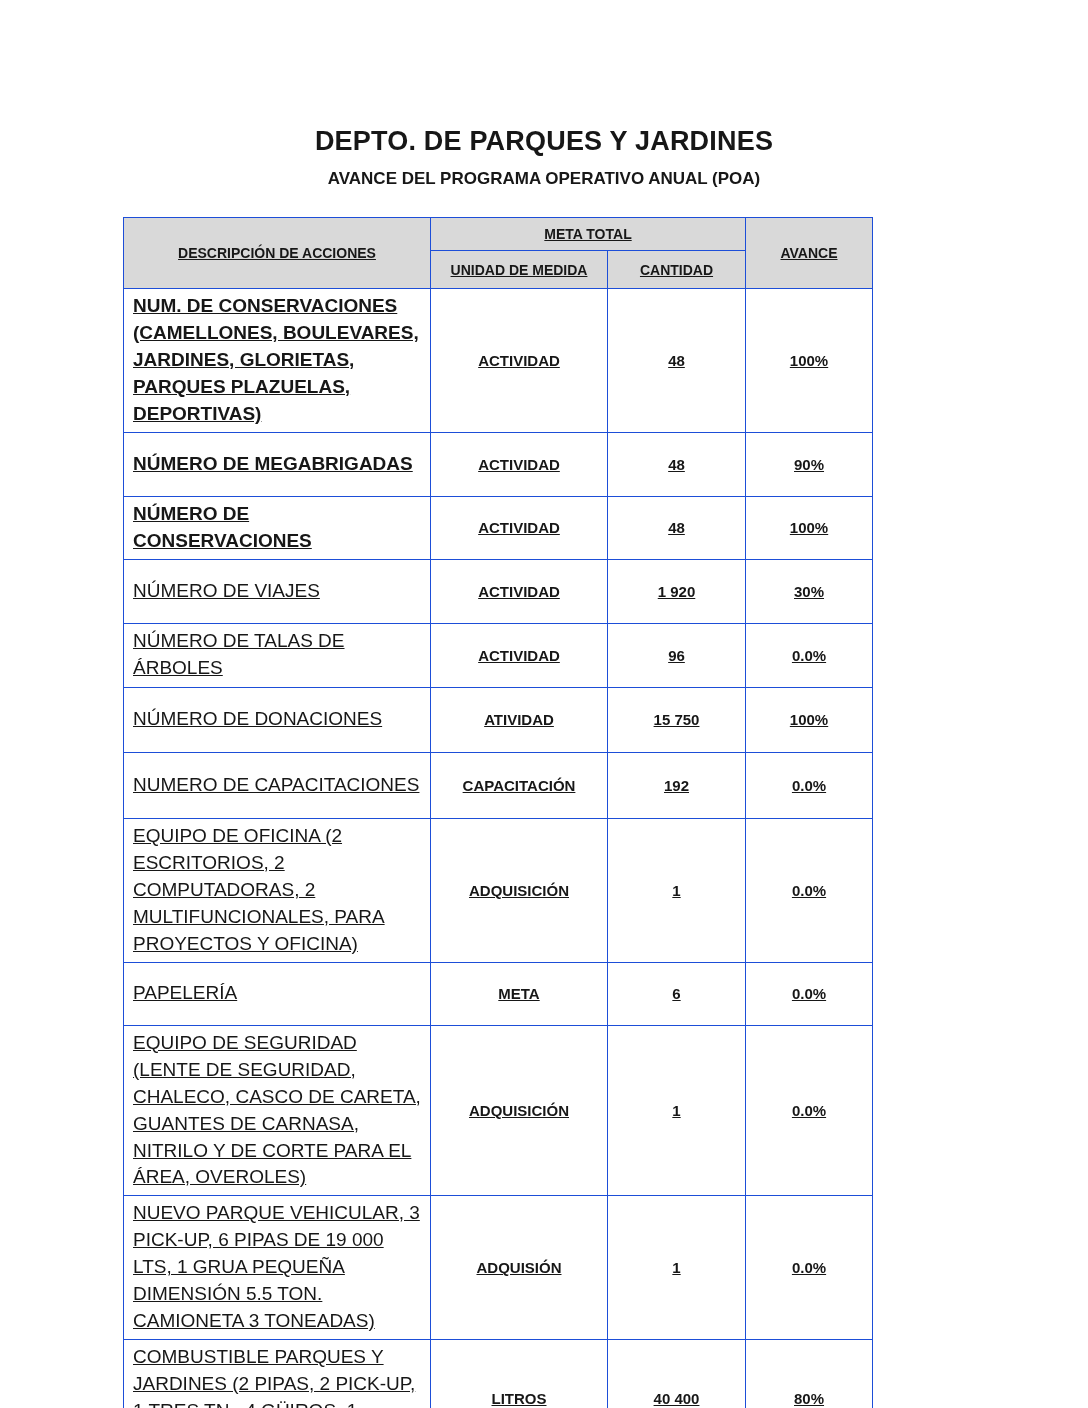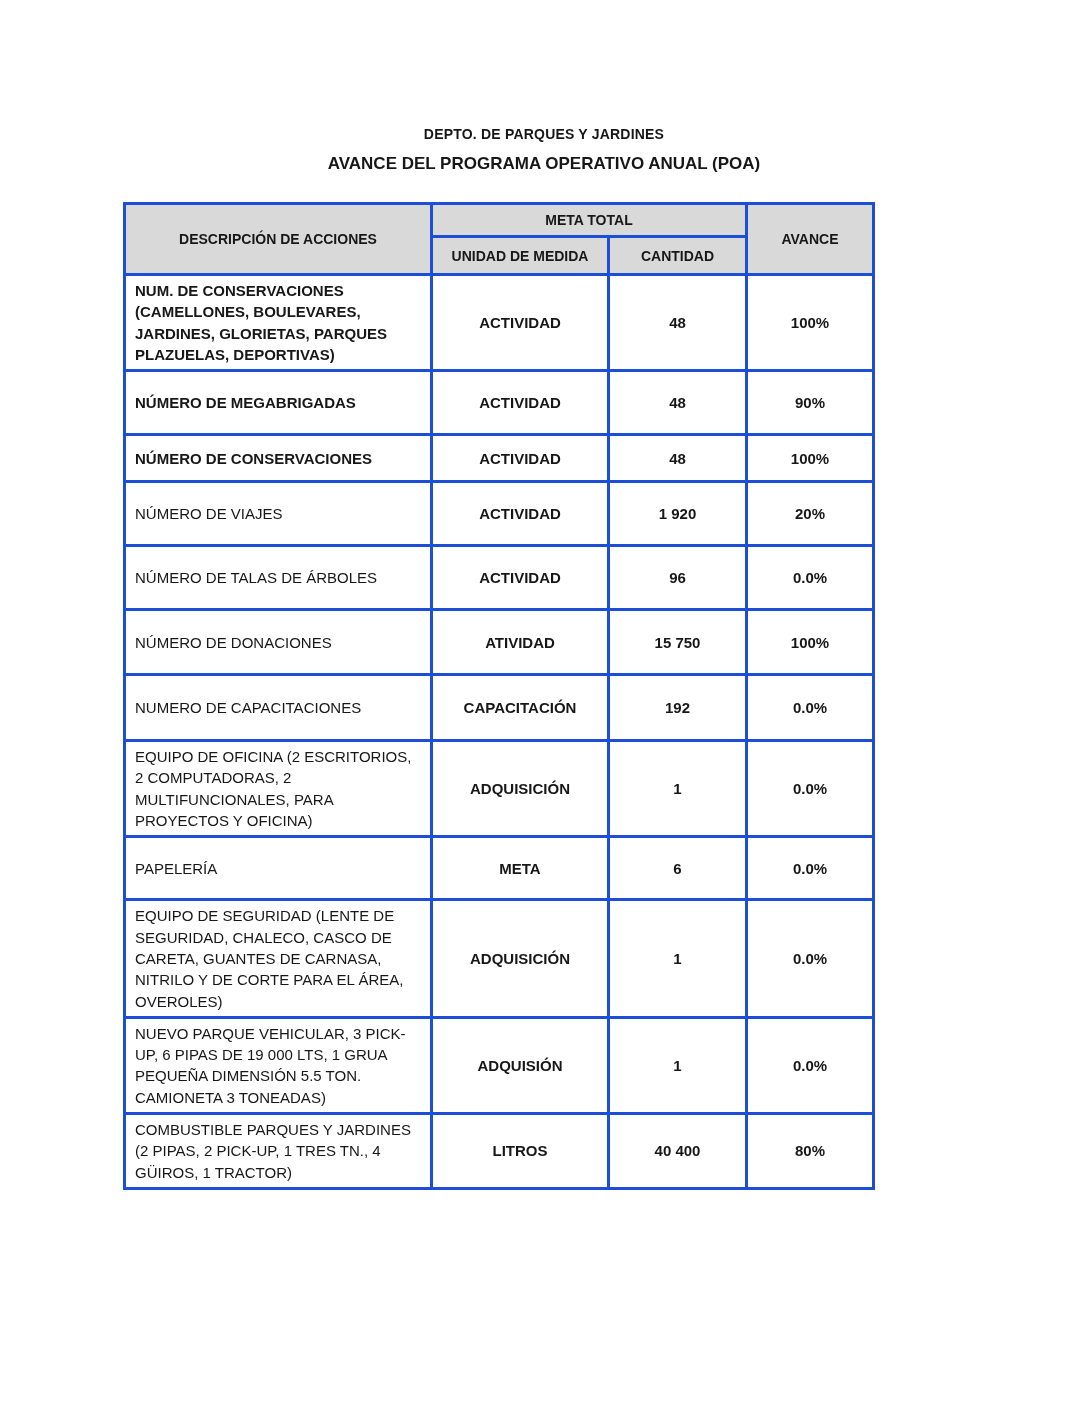--- a/index.html
+++ b/index.html
@@ -9,46 +9,47 @@
     height: 1408px;
     background: #ffffff;
     font-family: "Liberation Sans", sans-serif;
     color: #171717;
     position: relative;
   }
   .titles {
     padding-top: 126px;
     text-align: center;
   }
-  .title-1 { font-size: 14px; font-weight: bold; letter-spacing: 0.2px; margin-bottom: 12px; }
+  .title-1 { font-size: 27px; font-weight: bold; letter-spacing: 0.2px; margin-bottom: 12px; }
   .title-2 { font-size: 22px; font-weight: bold; margin-bottom: 8px; }
   .title-3 { font-size: 17px; font-weight: bold; }
 
   table.poa {
     border-collapse: collapse;
     table-layout: fixed;
     width: 749px;
     margin: 28px 0 0 123px;
   }
   table.poa th, table.poa td {
-    border: 3px solid #1d4ed8;
+    border: 1px solid #1d4ed8;
     vertical-align: middle;
     overflow: hidden;
+    text-decoration: underline;
   }
   table.poa th {
     background: #d9d9d9;
     font-size: 14px;
     font-weight: bold;
     text-align: center;
     padding: 2px 6px;
   }
   td.desc {
     text-align: left;
     padding: 4px 8px 4px 9px;
-    font-size: 15px;
+    font-size: 19px;
     line-height: 1.42;
   }
   td.ctr {
     text-align: center;
     font-size: 15px;
     font-weight: bold;
     padding: 2px 4px;
   }
   .b { font-weight: bold; }
   tr.hr1 { height: 33px; }
@@ -108,21 +109,21 @@
     <tr class="r3">
       <td class="desc b">NÚMERO DE CONSERVACIONES</td>
       <td class="ctr">ACTIVIDAD</td>
       <td class="ctr">48</td>
       <td class="ctr">100%</td>
     </tr>
     <tr class="r4">
       <td class="desc">NÚMERO DE VIAJES</td>
       <td class="ctr">ACTIVIDAD</td>
       <td class="ctr">1 920</td>
-      <td class="ctr">20%</td>
+      <td class="ctr">30%</td>
     </tr>
     <tr class="r5">
       <td class="desc">NÚMERO DE TALAS DE ÁRBOLES</td>
       <td class="ctr">ACTIVIDAD</td>
       <td class="ctr">96</td>
       <td class="ctr">0.0%</td>
     </tr>
     <tr class="r6">
       <td class="desc">NÚMERO DE DONACIONES</td>
       <td class="ctr">ATIVIDAD</td>

